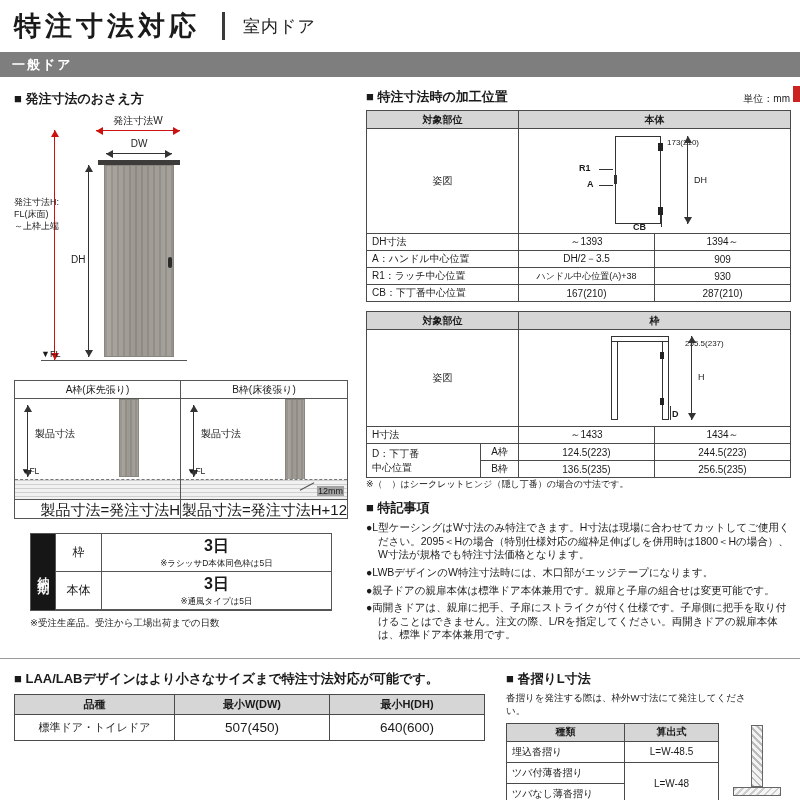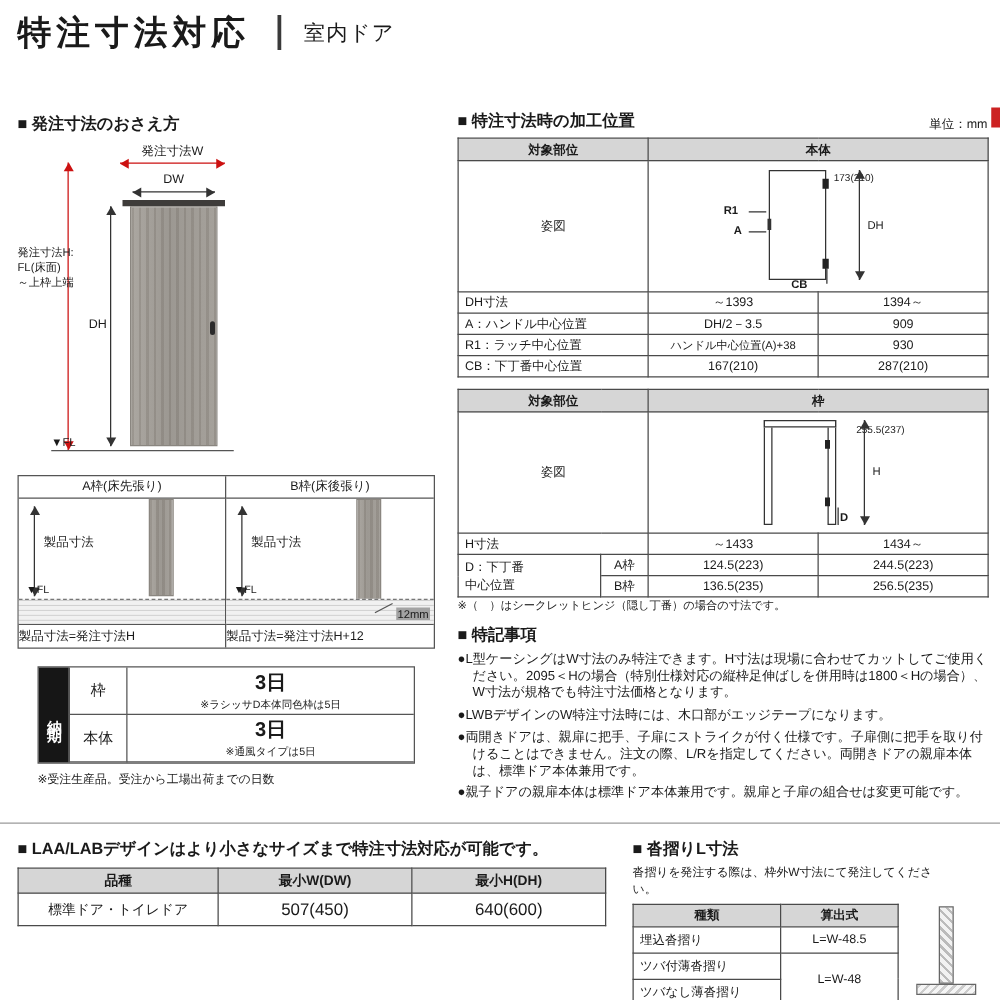--- a/index.html
+++ b/index.html
@@ -39,21 +39,21 @@
   .hlab { position:absolute; left:0; top:84px; font-size:9px; line-height:1.35; }
   .dhlab { left:57px; top:142px; }
   .fllab { left:27px; top:237px; font-size:9px; }
   .floorline { position:absolute; left:27px; top:248px; width:146px; border-top:1px solid #555; }
 
   
   .framebox { position:relative; margin-top:10px; width:334px; display:grid;
               grid-template-columns:166px 166px; grid-template-rows:18px 100px 19px; border:1px solid #555; }
   .fb-h { font-size:10px; text-align:center; line-height:18px; border-bottom:1px solid #555; }
   .fb-h.first, .fb-body.first, .fb-f.first { border-right:1px solid #555; }
-  .fb-f { font-size:10px; text-align:left; line-height:19px; border-top:1px solid #555; }
+  .fb-f { font-size:15px; text-align:right; line-height:19px; border-top:1px solid #555; }
   .fb-body { position:relative; }
   .pd { position:absolute; left:20px; top:28px; font-size:10px; }
   .pd-arrow { left:12px; top:6px; height:72px; }
   .strip { position:absolute; left:104px; top:0; width:20px; height:78px; border:1px solid #8a8680;
     background: repeating-linear-gradient(90deg, rgba(60,50,40,.14) 0 2px, rgba(0,0,0,0) 2px 5px),
                 linear-gradient(90deg,#aba7a1,#9c9892 45%,#a5a19b); }
   .fbB .strip { height:86px; }
   .flsmall { position:absolute; left:6px; top:67px; font-size:8.5px; }
   .fb-floor { position:absolute; left:0; right:0; bottom:0; height:20px; border-top:1px dashed #777;
               background: repeating-linear-gradient(180deg,#cfcfcf 0 1px,#f1f1f1 1px 4px); }
@@ -124,20 +124,23 @@
 </head>
 <body>
 
 <div class="page">
 
   <div class="hdr">
     <h1>特注寸法対応</h1>
     <div class="hdr-div"></div>
     <div class="hdr-sub">室内ドア</div>
   </div>
+  <div class="catbar">
+    <span>一般ドア</span>
+  </div>
   <div class="edge-tab"></div>
 
   <div class="col-left">
     <div class="sec-title">■ 発注寸法のおさえ方</div>
 
     <div class="door-diagram">
       <div class="lbl wlab">発注寸法W</div>
       <div class="ah" style="--ac:#c11; left:82px; top:18px; width:84px;"></div>
       <div class="lbl dwlab">DW</div>
       <div class="ah" style="left:92px; top:41px; width:66px;"></div>
@@ -303,22 +306,22 @@
         <td class="c">136.5(235)</td>
         <td class="c">256.5(235)</td>
       </tr>
     </tbody>
       </table>
     <div class="tfoot">※（　）はシークレットヒンジ（隠し丁番）の場合の寸法です。</div>
 
     <div class="notes-title">■ 特記事項</div>
     <div class="note">●L型ケーシングはW寸法のみ特注できます。H寸法は現場に合わせてカットしてご使用ください。2095＜Hの場合（特別仕様対応の縦枠足伸ばしを併用時は1800＜Hの場合）、W寸法が規格でも特注寸法価格となります。</div>
     <div class="note">●LWBデザインのW特注寸法時には、木口部がエッジテープになります。</div>
+    <div class="note">●親子ドアの親扉本体は標準ドア本体兼用です。親扉と子扉の組合せは変更可能です。</div>
     <div class="note">●両開きドアは、親扉に把手、子扉にストライクが付く仕様です。子扉側に把手を取り付けることはできません。注文の際、L/Rを指定してください。両開きドアの親扉本体は、標準ドア本体兼用です。</div>
-    <div class="note">●親子ドアの親扉本体は標準ドア本体兼用です。親扉と子扉の組合せは変更可能です。</div>
   </div>
 
   <div class="divider"></div>
 
   <div class="b-left">
     <div class="b-title">■ LAA/LABデザインはより小さなサイズまで特注寸法対応が可能です。</div>
     <table class="spec t3">
       <colgroup>
           <col style="width:160px">
           <col style="width:155px">

